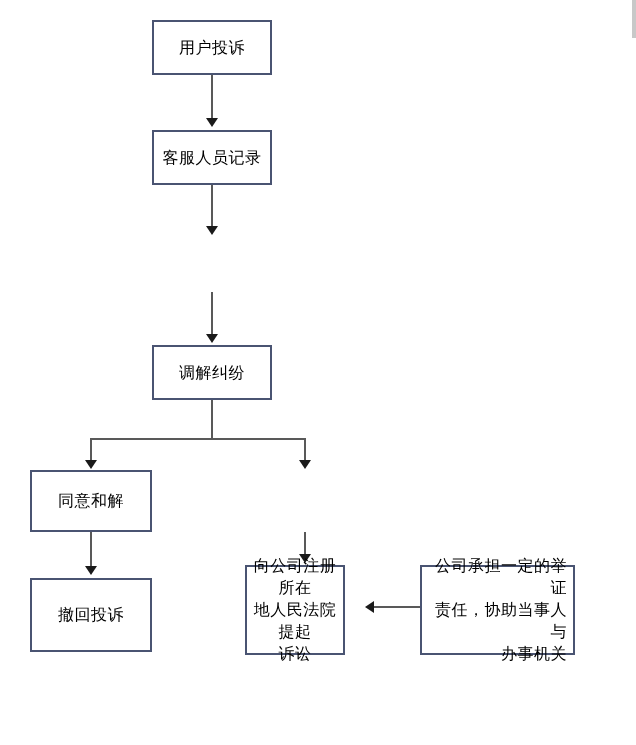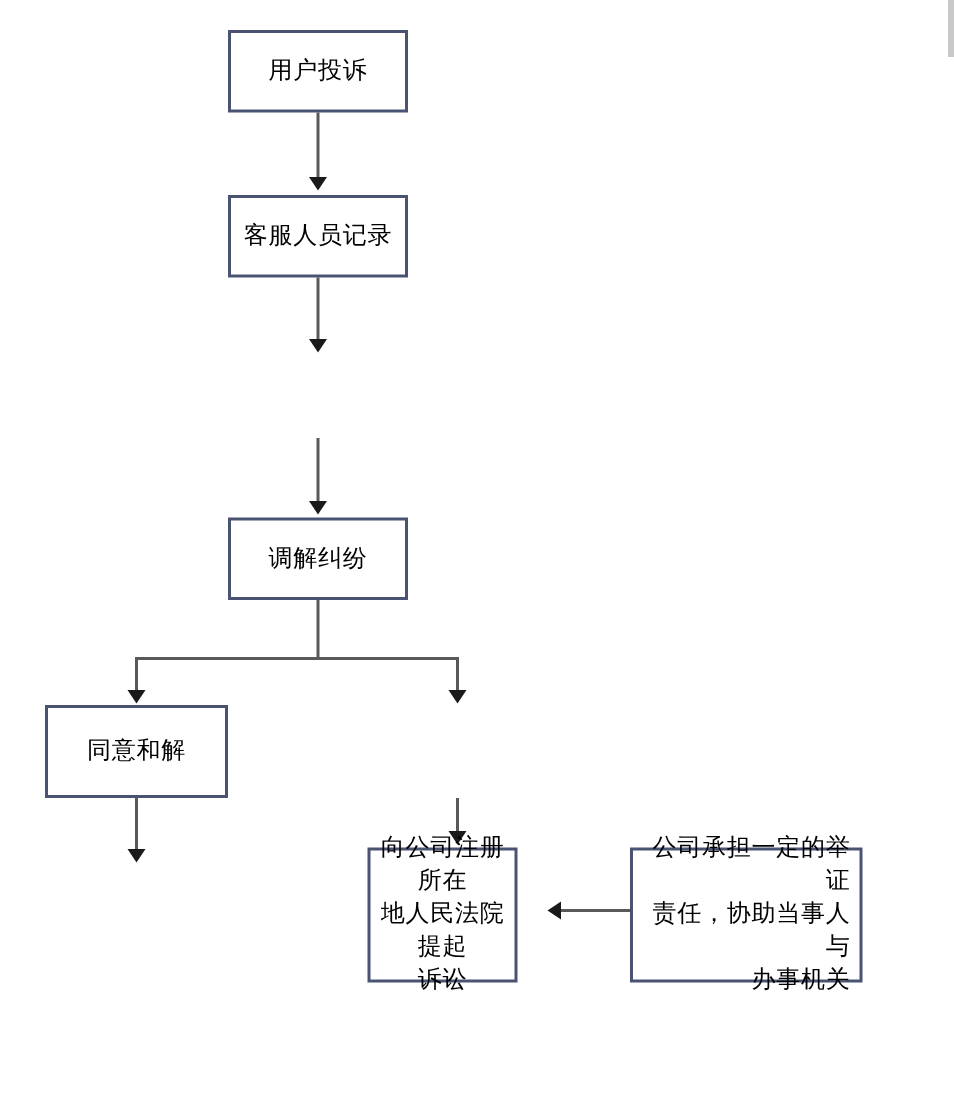--- a/index.html
+++ b/index.html
@@ -105,20 +105,21 @@
 
   <div class="node" style="left:30px; top:470px; width:122px; height:62px;">同意和解</div>
 
 
   <div class="conn-v" style="left:90px; top:532px; height:36px;"></div>
   <div class="arrow-down" style="left:85px; top:566px;"></div>
 
   <div class="conn-v" style="left:304px; top:532px; height:24px;"></div>
   <div class="arrow-down" style="left:299px; top:554px;"></div>
 
+  <div class="node" style="left:30px; top:578px; width:122px; height:74px;">撤回投诉</div>
 
   <div class="node" style="left:245px; top:565px; width:100px; height:90px;">向公司注册所在
 地人民法院提起
 诉讼</div>
 
   <div class="node" style="left:420px; top:565px; width:155px; height:90px;text-align:right;">公司承担一定的举证
 责任，协助当事人与
 办事机关</div>
 
   <div class="conn-h" style="left:374px; top:606px; width:46px;"></div>

